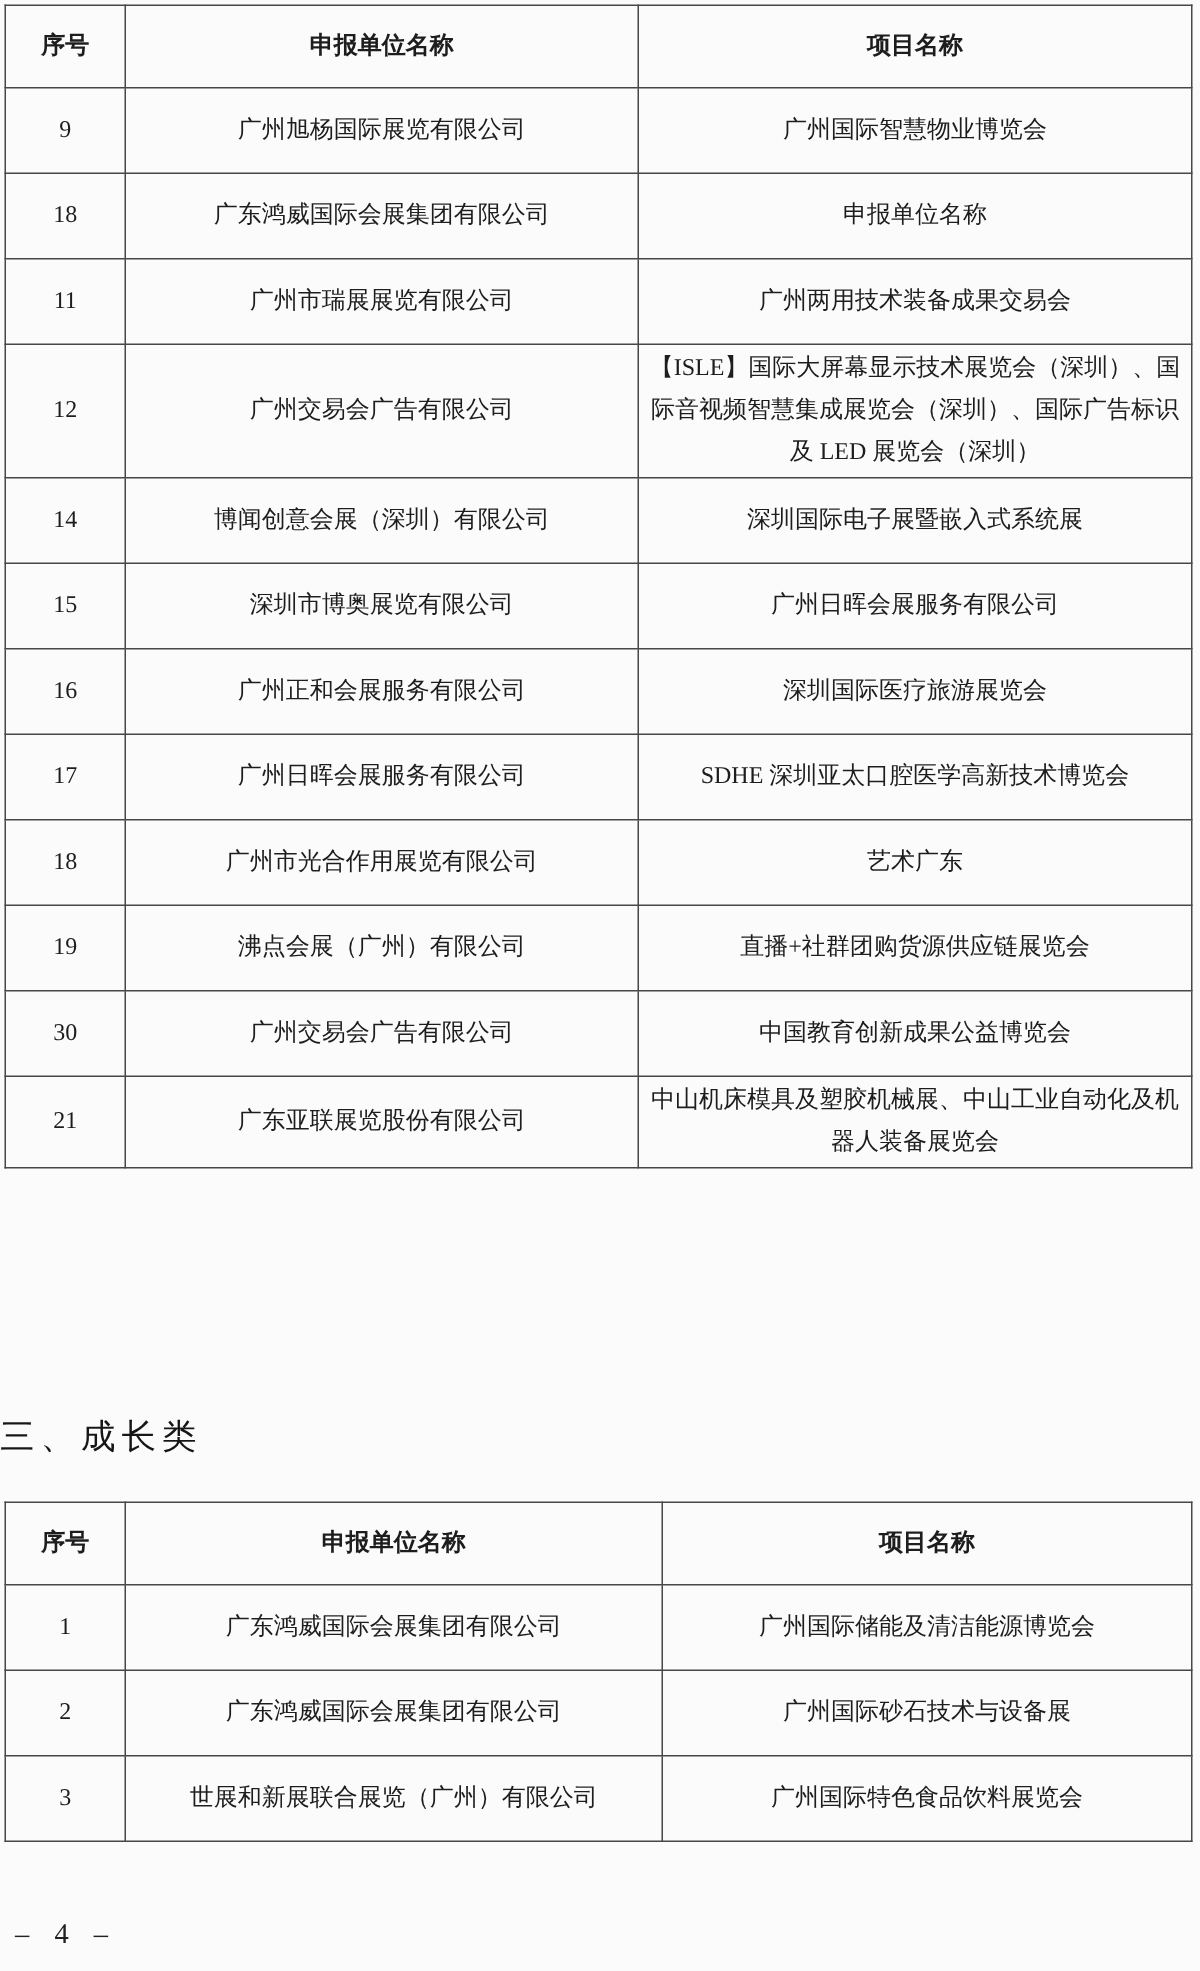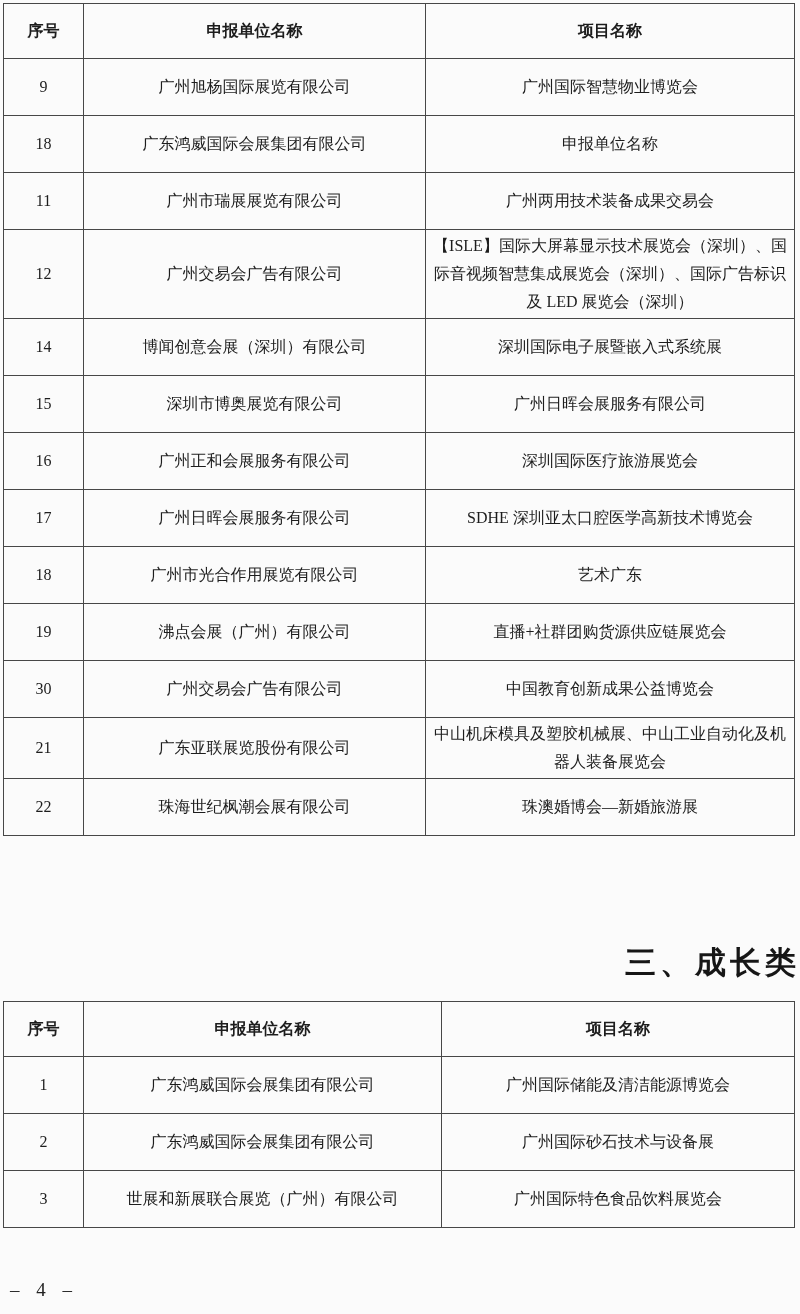--- a/index.html
+++ b/index.html
@@ -47,23 +47,23 @@
   #table-continued col.c-unit { width: 342px; }
   #table-continued col.c-proj { width: 369px; }
   #table-growth col.c-no   { width: 80px; }
   #table-growth col.c-unit { width: 358px; }
   #table-growth col.c-proj { width: 353px; }
   .section-title {
     position: absolute;
     top: 942px;
     left: 0;
     width: 100%;
-    text-align: right;
-    font-size: 31px;
-    font-weight: bold;
+    text-align: left;
+    font-size: 23px;
+    font-weight: normal;
     letter-spacing: 4px;
     color: #161616;
   }
   .page-number {
     position: absolute;
     top: 1279px;
     left: 10px;
     font-size: 19px;
     letter-spacing: 6px;
     color: #222;
@@ -140,25 +140,20 @@
     <tr>
       <td>30</td>
       <td>广州交易会广告有限公司</td>
       <td>中国教育创新成果公益博览会</td>
     </tr>
     <tr>
       <td>21</td>
       <td>广东亚联展览股份有限公司</td>
       <td>中山机床模具及塑胶机械展、中山工业自动化及机器人装备展览会</td>
     </tr>
-    <tr>
-      <td>22</td>
-      <td>珠海世纪枫潮会展有限公司</td>
-      <td>珠澳婚博会—新婚旅游展</td>
-    </tr>
   </tbody>
 </table>
 
 <div class="section-title">三、成长类</div>
 
 <table class="doc-table" id="table-growth">
   <colgroup>
     <col class="c-no">
       <col class="c-unit">
       <col class="c-proj">

